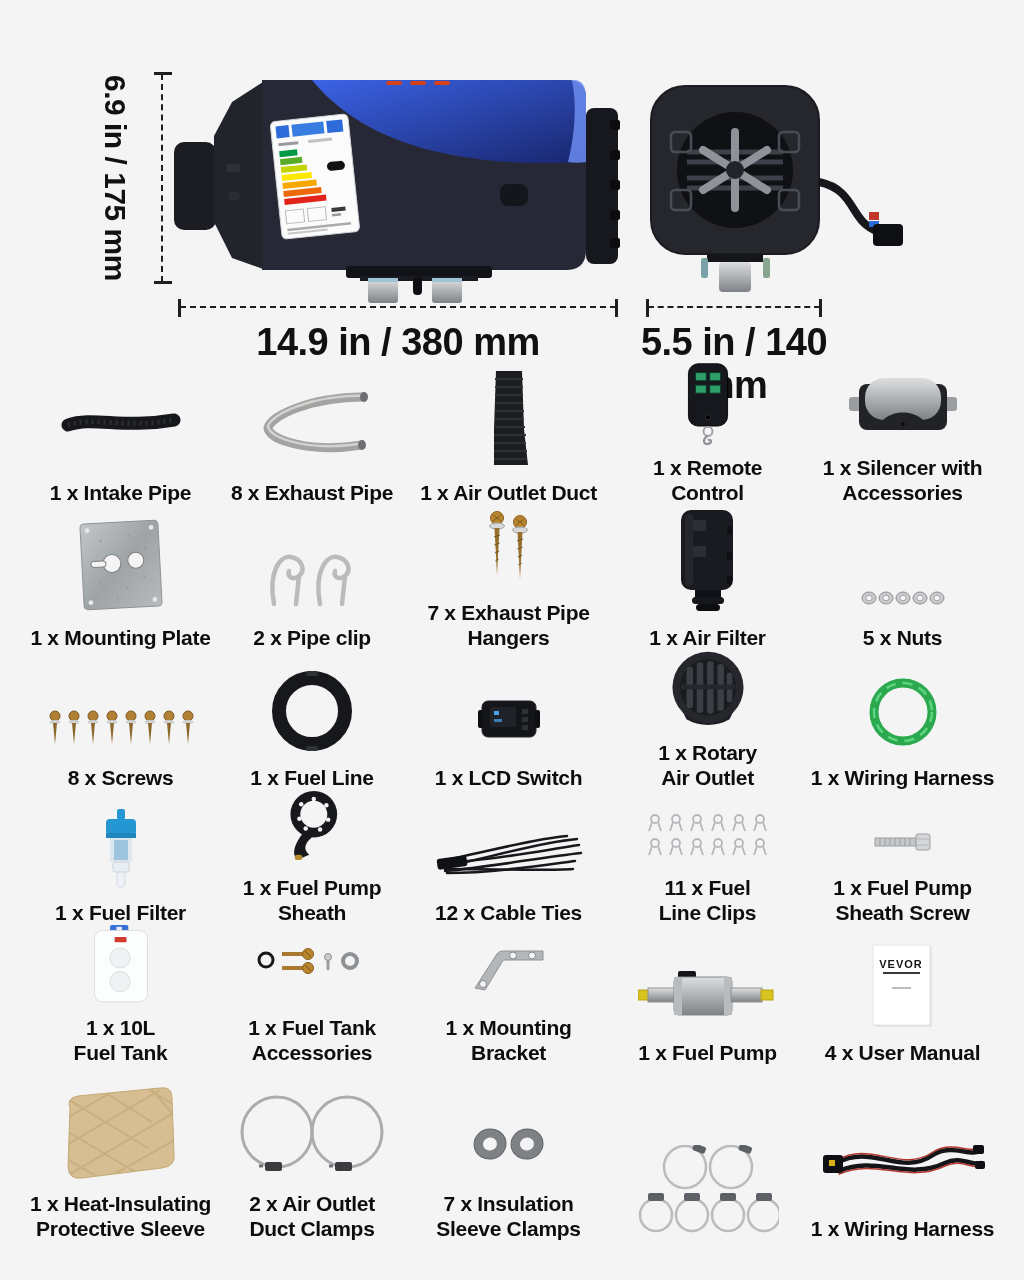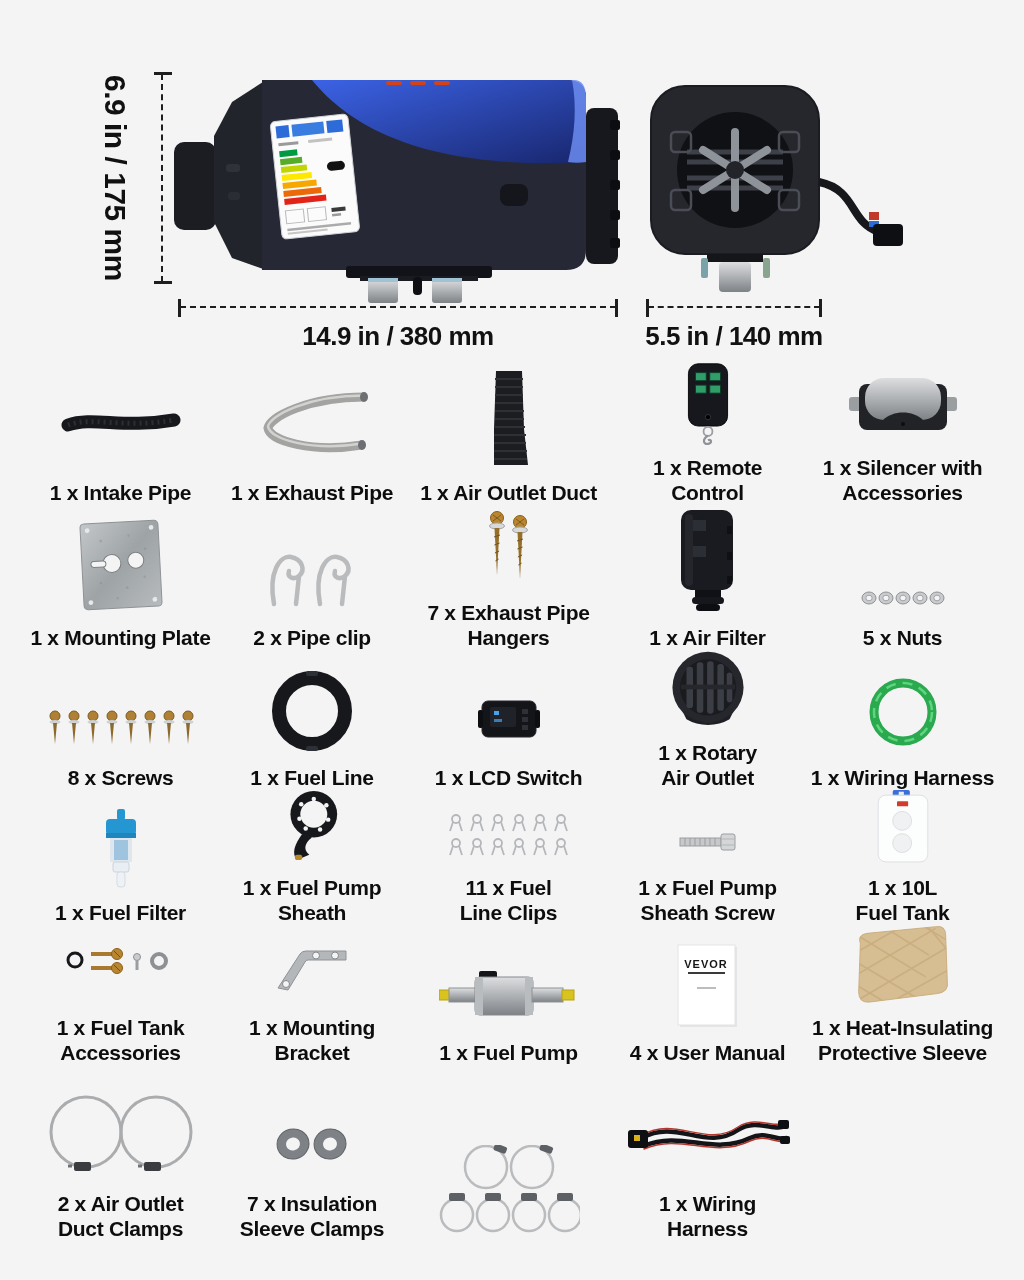--- a/index.html
+++ b/index.html
@@ -12,21 +12,21 @@
   .dim-v-line{position:absolute;left:161px;top:74px;height:208px;width:0;border-left:2px dashed #1e1e1e;}
   .dim-v-line::before,.dim-v-line::after{content:"";position:absolute;left:-9px;width:18px;height:3px;background:#1e1e1e;}
   .dim-v-line::before{top:-2px;}
   .dim-v-line::after{bottom:-2px;}
   .dim-h{position:absolute;top:306px;height:0;border-top:2px dashed #1e1e1e;}
   .dim-h::before,.dim-h::after{content:"";position:absolute;top:-9px;width:3px;height:18px;background:#1e1e1e;}
   .dim-h::before{left:-2px;}
   .dim-h::after{right:-2px;}
   #dimMainLine{left:180px;width:436px;}
   #dimSideLine{left:648px;width:172px;}
-  .dim-h-text{position:absolute;top:321px;font-weight:700;font-size:26px;letter-spacing:-.5px;text-align:center;color:#111;}
+  .dim-h-text{position:absolute;top:321px;font-weight:700;font-size:38px;letter-spacing:-.5px;text-align:center;color:#111;}
   #dimMainText{left:178px;width:440px;}
   #dimSideText{left:626px;width:216px;}
 
   .hero-art{position:absolute;}
   #heaterMain{left:170px;top:72px;}
   #heaterSide{left:645px;top:80px;}
 
   
   .kit-grid{position:absolute;left:18px;top:362px;width:988px;display:grid;
     grid-template-columns:205px 178px 215px 183px 207px;
@@ -168,21 +168,21 @@
       <div class="lbl">1 x Intake Pipe</div>
     </div>
 
     <div class="cell">
       <svg width="124" height="70" viewBox="0 0 124 70" style="margin-bottom:12px">
         <path d="M114,8 C58,8 20,28 18,39 C20,52 62,64 112,56" fill="none" stroke="#a3a3a1" stroke-width="9"></path>
         <path d="M114,6.5 C58,6.5 20,26.5 18,37.5 C20,50.5 62,62.5 112,54.5" fill="none" stroke="#d2d2d0" stroke-width="2.5"></path>
         <ellipse cx="114" cy="8" rx="4" ry="5" fill="#6e6f72"></ellipse>
           <ellipse cx="112" cy="56" rx="4" ry="5" fill="#6e6f72"></ellipse>
       </svg>
-      <div class="lbl">1 x Exhaust Pipe</div>
+      <div class="lbl">8 x Exhaust Pipe</div>
     </div>
 
     <div class="cell">
       <svg width="42" height="98" viewBox="0 0 42 98" style="margin-bottom:4px">
         <path d="M8,2 L34,2 L36,60 L40,96 L6,96 L6,60 Z" fill="#1c1d21"></path>
         <g stroke="#2e3036" stroke-width="2">
           <line x1="7" y1="10" x2="35" y2="10"></line>
             <line x1="7" y1="18" x2="35" y2="18"></line>
             <line x1="7" y1="26" x2="35" y2="26"></line>
           <line x1="7" y1="34" x2="35" y2="34"></line>
@@ -465,20 +465,34 @@
             <circle cx="24" cy="43" r="2.5"></circle>
             <circle cx="17" cy="32" r="2.5"></circle>
             <circle cx="19" cy="16" r="2.5"></circle>
         </g>
         <path d="M20,49 C12,60 8,70 14,78 L28,72 C20,66 24,58 31,53 Z" fill="#17181c"></path>
         <rect x="12" y="72" width="8" height="6" rx="2" fill="#b58a2c"></rect>
       </svg>
       <div class="lbl">1 x Fuel Pump Sheath</div>
     </div>
 
+    <div class="cell">
+      <svg width="148" height="48" viewBox="0 0 148 48" style="margin-bottom:10px">
+        <g stroke="#17181c" stroke-width="2.5" fill="none" stroke-linecap="round">
+          <path d="M8,34 C50,26 100,10 142,6"></path>
+          <path d="M8,30 C54,28 104,18 144,12"></path>
+          <path d="M10,38 C56,34 108,24 146,20"></path>
+          <path d="M6,28 C48,20 96,6 132,3"></path>
+          <path d="M12,40 C60,40 110,32 140,28"></path>
+          <path d="M10,36 C62,36 112,38 138,36"></path>
+        </g>
+        <rect x="2" y="24" width="30" height="11" rx="3" fill="#101114" transform="rotate(-8 17 29)"></rect>
+      </svg>
+      <div class="lbl">12 x Cable Ties</div>
+    </div>
 
     <div class="cell">
       <svg width="126" height="48" viewBox="0 0 126 48" style="margin-bottom:6px">
         <g fill="none" stroke="#b5b7ba" stroke-width="1.8">
           <g>
               <circle cx="10" cy="7" r="4"></circle>
               <line x1="7" y1="10" x2="4" y2="19"></line>
               <line x1="13" y1="10" x2="16" y2="19"></line>
             </g>
           <g transform="translate(21,0)">

